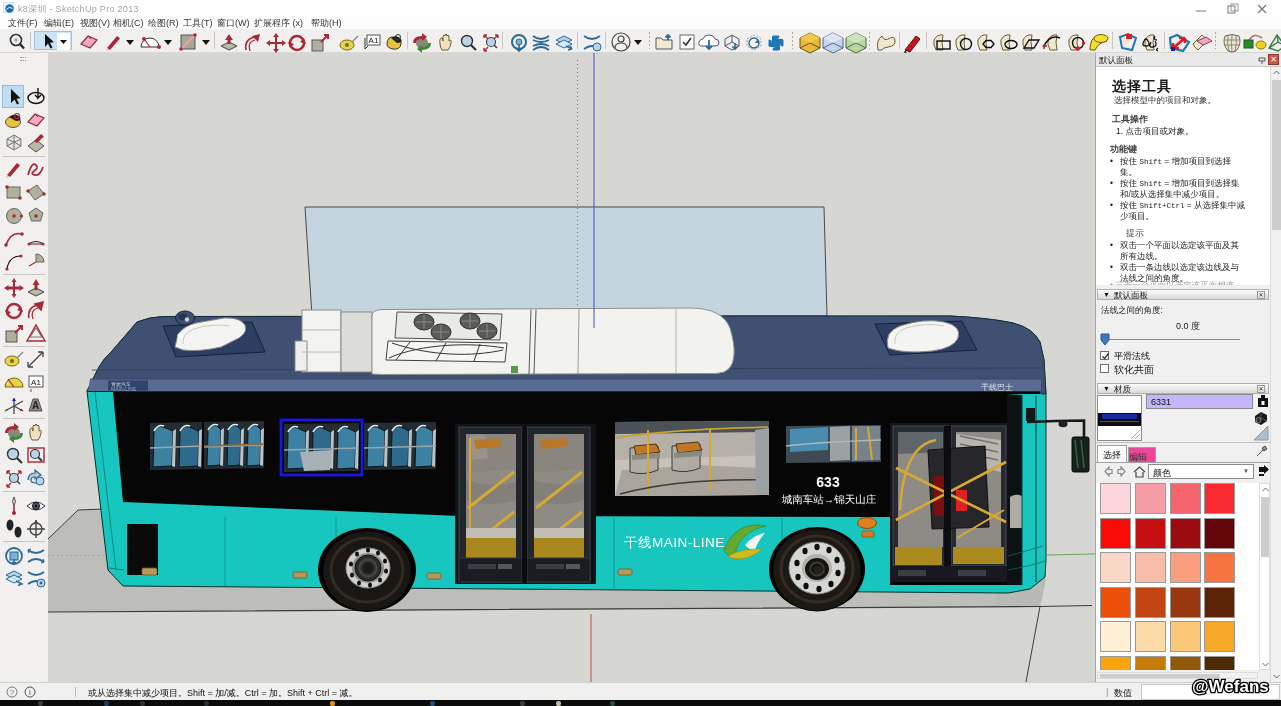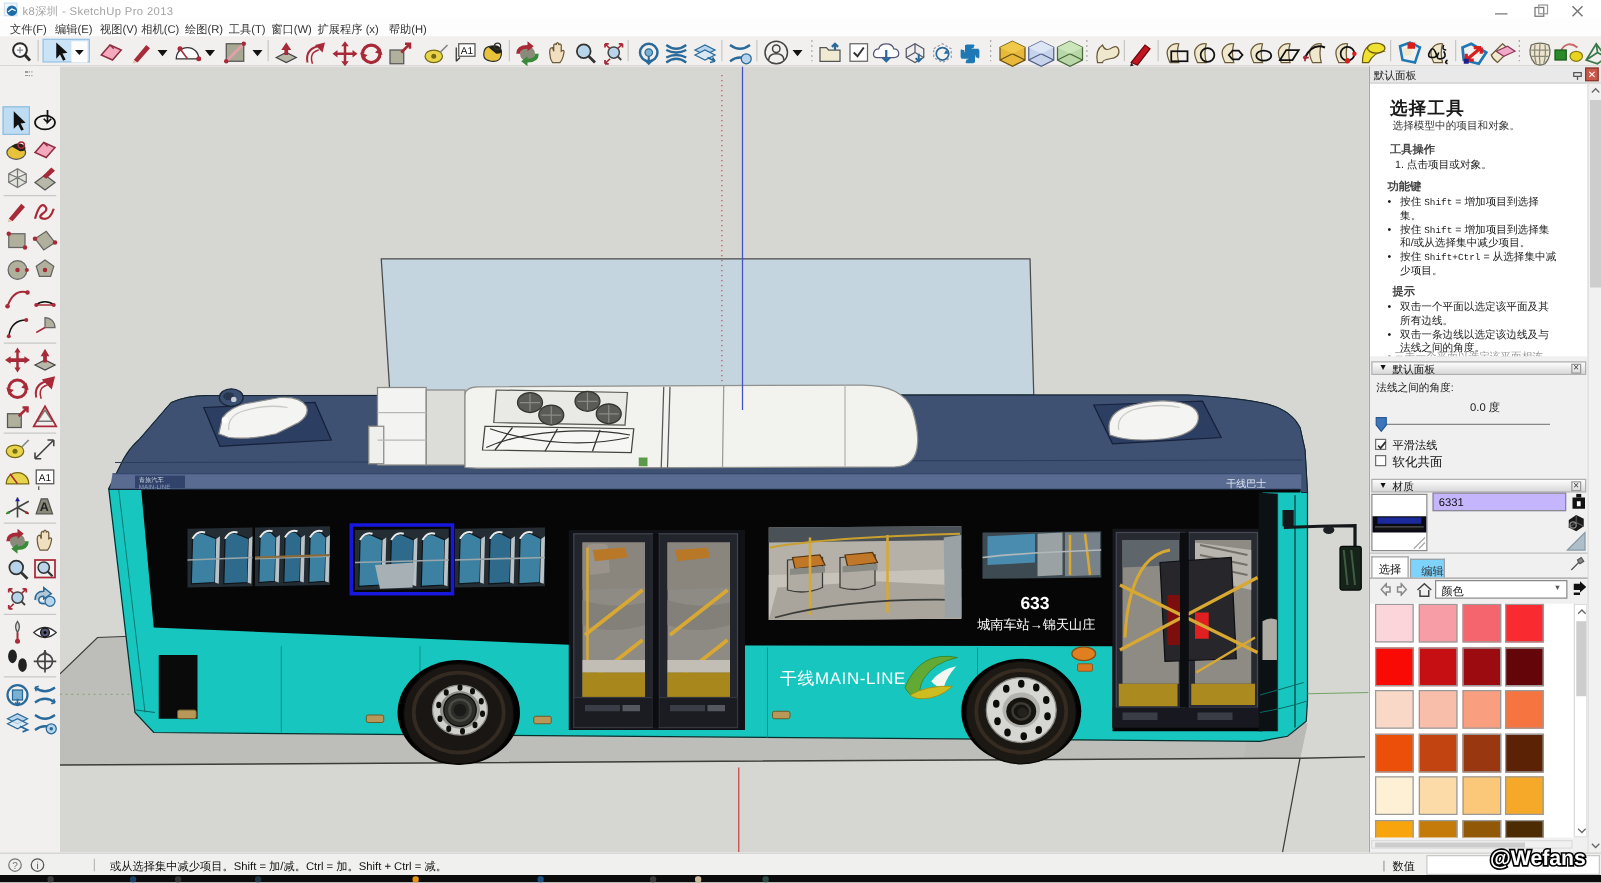--- a/index.html
+++ b/index.html
@@ -794,21 +794,21 @@
  <span style="position:absolute;left:14px;top:76px;font-size:9px;font-weight:bold;color:#444">功能键</span>
  <span style="position:absolute;left:14px;top:89px;font-size:8.5px">•</span>
         <span style="position:absolute;left:24px;top:89px;font-size:8.5px">按住 <span style="font-family:'Liberation Mono',monospace;font-size:7.5px">Shift</span> = 增加项目到选择</span>
  <span style="position:absolute;left:24px;top:100px;font-size:8.5px">集。</span>
  <span style="position:absolute;left:14px;top:111px;font-size:8.5px">•</span>
         <span style="position:absolute;left:24px;top:111px;font-size:8.5px">按住 <span style="font-family:Liberation Mono, monospace;font-size:7.5px">Shift</span> = 增加项目到选择集</span>
  <span style="position:absolute;left:24px;top:122px;font-size:8.5px">和/或从选择集中减少项目。</span>
  <span style="position:absolute;left:14px;top:133px;font-size:8.5px">•</span>
         <span style="position:absolute;left:24px;top:133px;font-size:8.5px">按住 <span style="font-family:'Liberation Mono',monospace;font-size:7.5px">Shift+Ctrl</span> = 从选择集中减</span>
  <span style="position:absolute;left:24px;top:144px;font-size:8.5px">少项目。</span>
- <span style="position:absolute;left:18px;top:160px;font-size:9px;font-weight:bold;color:#444">提示</span>
+ <span style="position:absolute;left:30px;top:160px;font-size:9px;font-weight:normal;color:#444">提示</span>
  <span style="position:absolute;left:14px;top:173px;font-size:8.5px">•</span>
         <span style="position:absolute;left:24px;top:173px;font-size:8.5px">双击一个平面以选定该平面及其</span>
  <span style="position:absolute;left:24px;top:184px;font-size:8.5px">所有边线。</span>
  <span style="position:absolute;left:14px;top:195px;font-size:8.5px">•</span>
         <span style="position:absolute;left:24px;top:195px;font-size:8.5px">双击一条边线以选定该边线及与</span>
  <span style="position:absolute;left:24px;top:206px;font-size:8.5px">法线之间的角度。</span>
  <span style="position:absolute;left:14px;top:213px;font-size:8.5px;color:#999">• 三击一个平面以选定该平面相连</span>
 </div>
 <div style="position:absolute;left:174px;top:14px;width:12px;height:615px;background:#f1f1f1;border-left:1px solid #dcdcdc">
  <div style="position:absolute;left:0;top:0;width:11px;height:12px;background:#f1f1f1">
@@ -862,21 +862,21 @@
 <svg width="17" height="16" style="position:absolute;left:156px;top:357px">
         <path d="M3 6 L9 2 L15 5 L15 11 L9 15 L3 12 Z" fill="#1a1a1a"></path>
         <path d="M9 2 L9 8 L15 11 M9 8 L3 12" stroke="#555" fill="none"></path>
         <circle cx="6.5" cy="10" r="2.5" fill="none" stroke="#888"></circle>
       </svg>
 <svg width="16" height="16" style="position:absolute;left:157px;top:372px">
         <path d="M15 1 L15 15 L1 15 Z" fill="#aebfca" stroke="#8a9aa4"></path>
       </svg>
 <div style="position:absolute;left:0px;top:389px;width:174px;height:1px;background:#c0c0c0"></div>
 <div style="position:absolute;left:1px;top:392px;width:30px;height:17px;background:#fdfdfd;border:1px solid #a0a0a0;border-bottom:none;font-size:9px;color:#111;text-align:center;padding-top:3px">选择</div>
-<div style="position:absolute;left:32px;top:394px;width:28px;height:15px;background:#7dd3fc;border:1px solid #a0a0a0;border-bottom:none;font-size:9px;color:#333;text-align:right;padding-top:3px">编辑</div>
+<div style="position:absolute;left:32px;top:394px;width:28px;height:15px;background:#ec4899;border:1px solid #a0a0a0;border-bottom:none;font-size:9px;color:#333;text-align:left;padding-top:3px">编辑</div>
 <div style="position:absolute;left:0px;top:409px;width:174px;height:1px;background:#a0a0a0"></div>
 <svg width="14" height="13" style="position:absolute;left:159px;top:392px">
         <path d="M2 11 L8 5 M8 5 L7 3 L10 1 L12 4 L9 6 Z" stroke="#555" fill="#888"></path>
       </svg>
 <svg width="11" height="11" style="position:absolute;left:6px;top:413px">
         <path d="M7 1 L3 5.5 L7 10 L7 7.5 L10 7.5 L10 3.5 L7 3.5 Z" fill="none" stroke="#888" stroke-width="1.2"></path>
       </svg>
 <svg width="11" height="11" style="position:absolute;left:21px;top:413px">
         <path d="M4 1 L8 5.5 L4 10 L4 7.5 L1 7.5 L1 3.5 L4 3.5 Z" fill="none" stroke="#888" stroke-width="1.2"></path>
       </svg>

